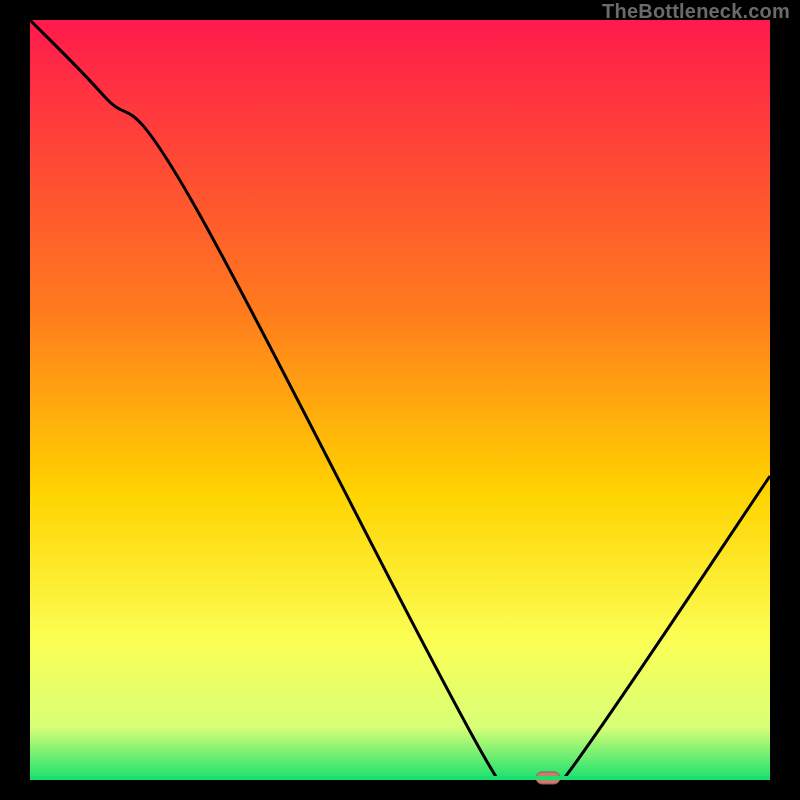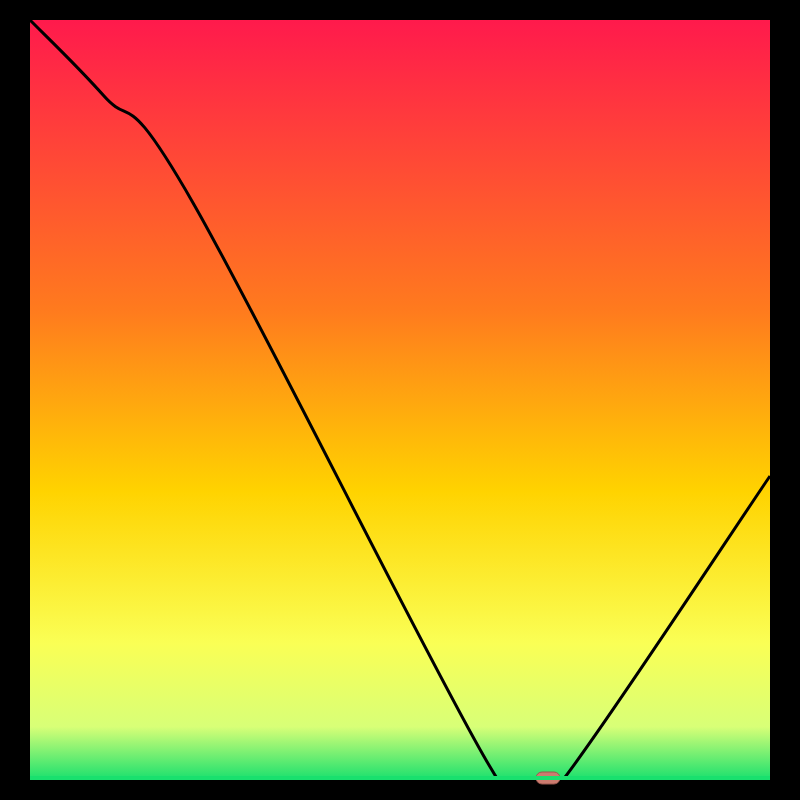--- a/index.html
+++ b/index.html
@@ -51,14 +51,15 @@
 
   <rect id="plot-bg" x="30" y="20" width="740" height="760" fill="url(#bg-grad)"></rect>
 
   <path id="curve" fill="none" stroke="#000000" stroke-width="3" d="M 30 20 C 43.32 33.67999999999999, 74.696 63.167999999999985, 104 95.99999999999999 C 133.304 128.832, 123.53600000000002 82.01600000000002, 192.8 202.4 C 262.064 322.784, 427.528 660.832, 488.8 764.8 C 550.072 868.7679999999999, 519.8800000000001 777.264, 533.2 780 C 546.52 782.736, 520.1759999999999 834.72, 562.8 780 C 605.424 725.28, 732.704 530.72, 770 476"></path>
 
   <rect id="marker" rx="6" ry="6" width="24" height="12" fill="#cc7b6f" stroke="#9b584f" stroke-width="1" x="536" y="772"></rect>
 
   <rect id="baseline" x="30" y="776" width="740" height="4" fill="#19e06e"></rect>
 </svg>
 
+<div class="watermark">TheBottleneck.com</div>
 
 </div>
 
 </body></html>

